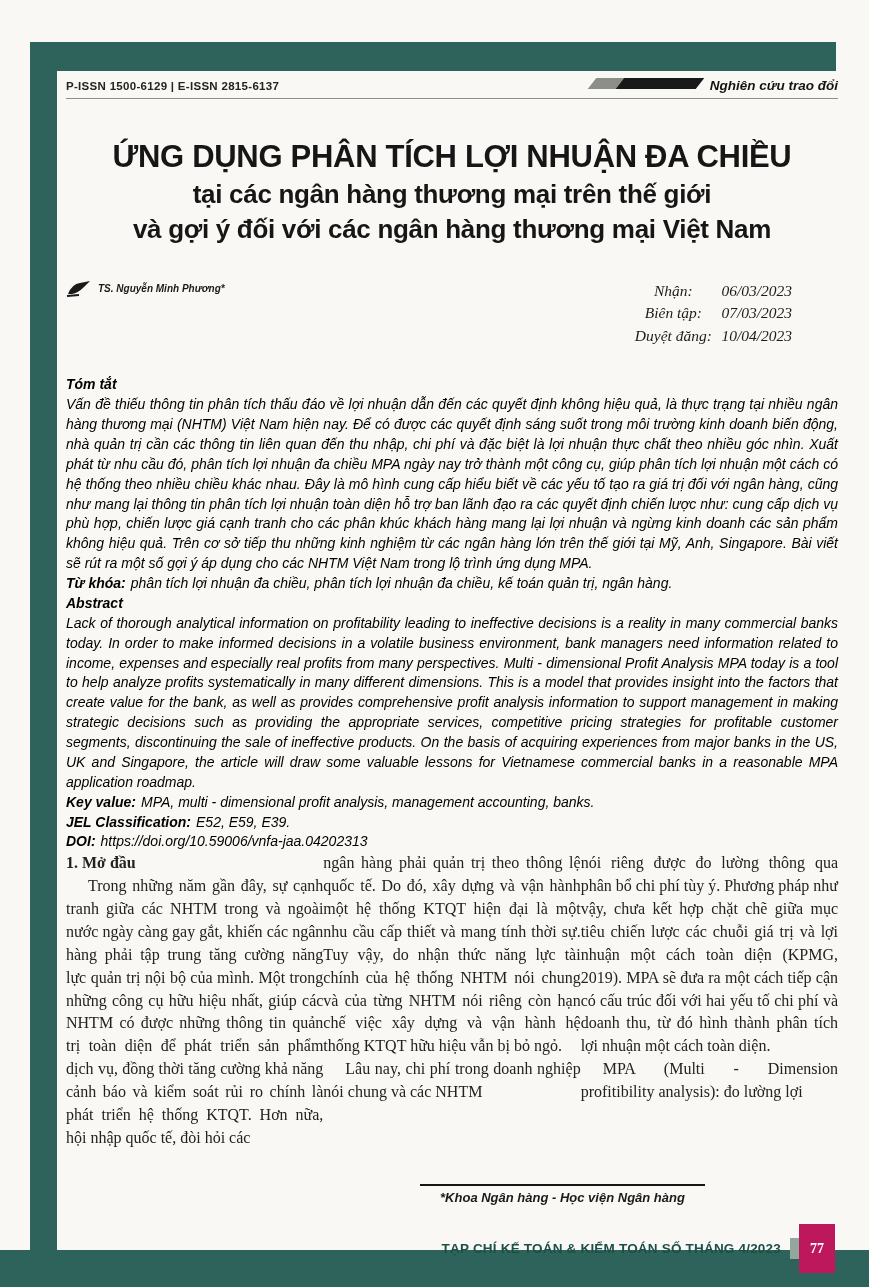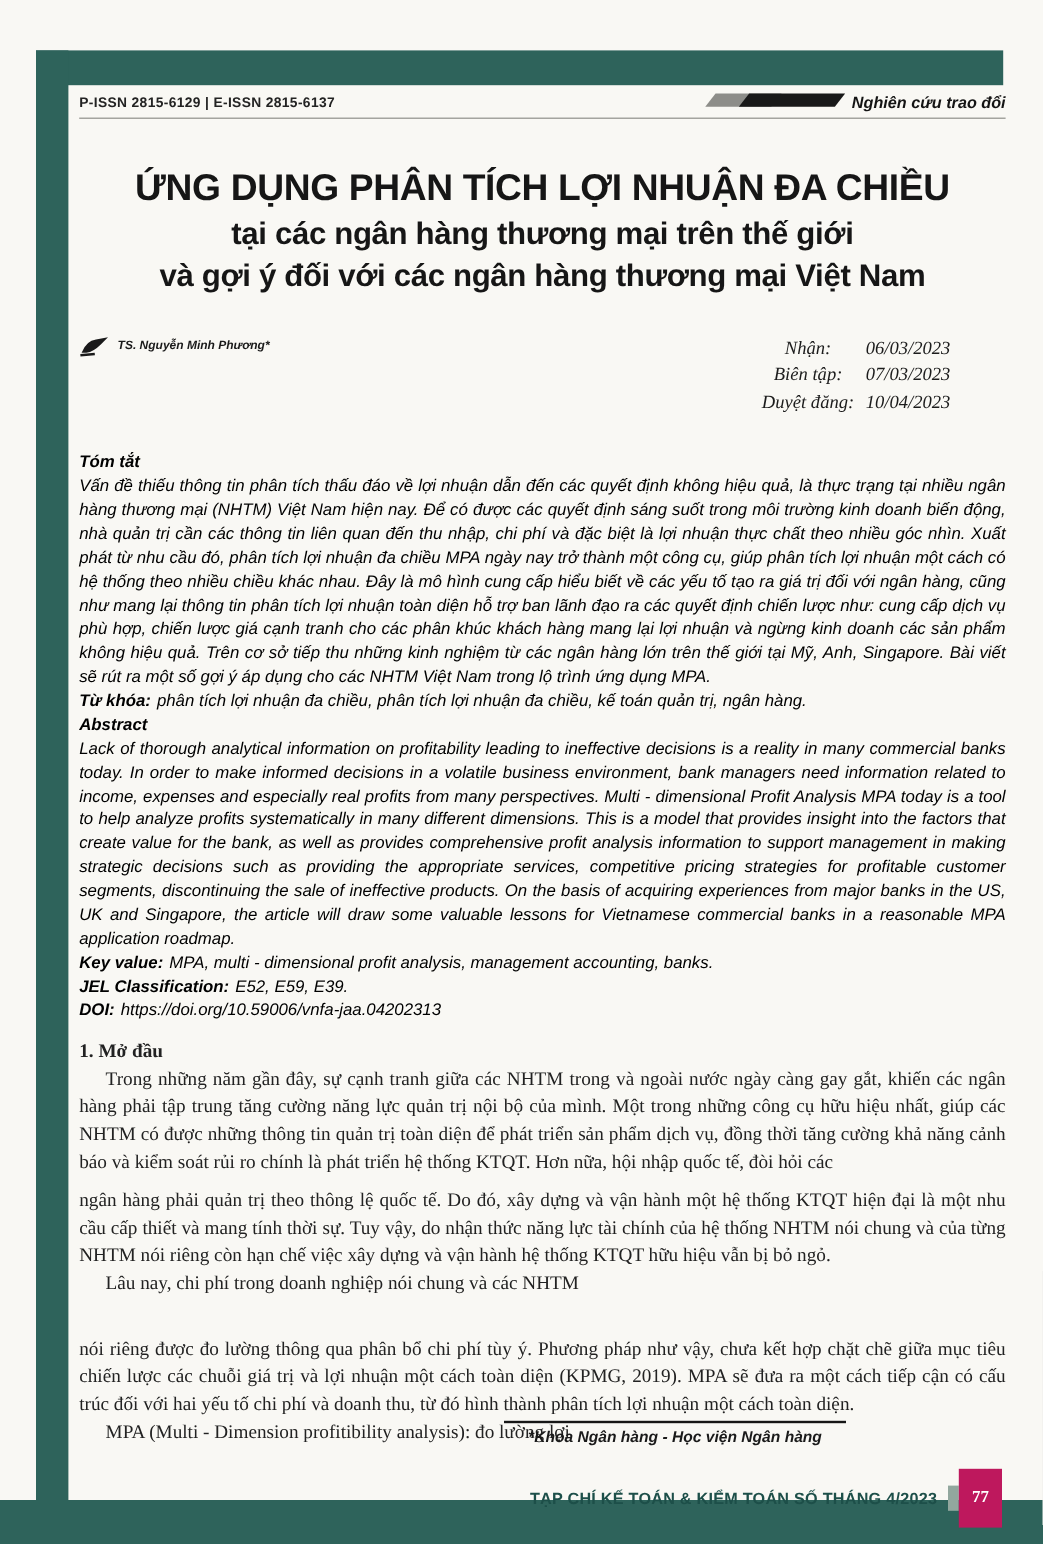--- a/index.html
+++ b/index.html
@@ -60,21 +60,21 @@
     margin-top:28px;
     font-family:"Liberation Sans","DejaVu Sans",sans-serif;
     font-style:italic; font-size:14px; line-height:1.42;
     text-align:justify; color:#000000;
   }
   .abstract-block p { margin:0; }
   .ab-heading { font-weight:bold; }
   .kw-label { font-weight:bold; margin-right:5px; }
 
   
-  .columns { margin-top:14px; display:flex; gap:0; height:372px;flex-direction:column; }
+  .columns { display:flex; gap:0; height:372px; }
   .col { flex:1 1 0; font-size:16px; line-height:1.43; text-align:justify; color:#222; }
   .col p { margin:0; }
   .section-heading { font-weight:bold; font-size:16px; margin:0 0 2px 0; }
   .indent { text-indent:22px; }
   .col p + p { margin-top:0; }
 
   
   .footnote {
     position:absolute; left:420px; top:1184px; width:285px;
     border-top:2px solid #161616; padding-top:4px;
@@ -104,21 +104,21 @@
 <body>
 
 <div class="page">
   <div class="frame frame-top"></div>
   <div class="frame frame-left"></div>
   <div class="frame frame-bottom"></div>
 
   <div class="content">
 
     <div class="header-row">
-      <span class="issn">P-ISSN 2815-6129 | E-ISSN 2815-6137</span>
+      <span class="issn">P-ISSN 1500-6129 | E-ISSN 2815-6137</span>
       <span class="section-tag">
         <span class="slant-wrap">
           <span class="slant slant-gray"></span>
           <span class="slant slant-black"></span>
         </span>
         <span class="section-label">Nghiên cứu trao đổi</span>
       </span>
     </div>
 
     <div class="title-block">

